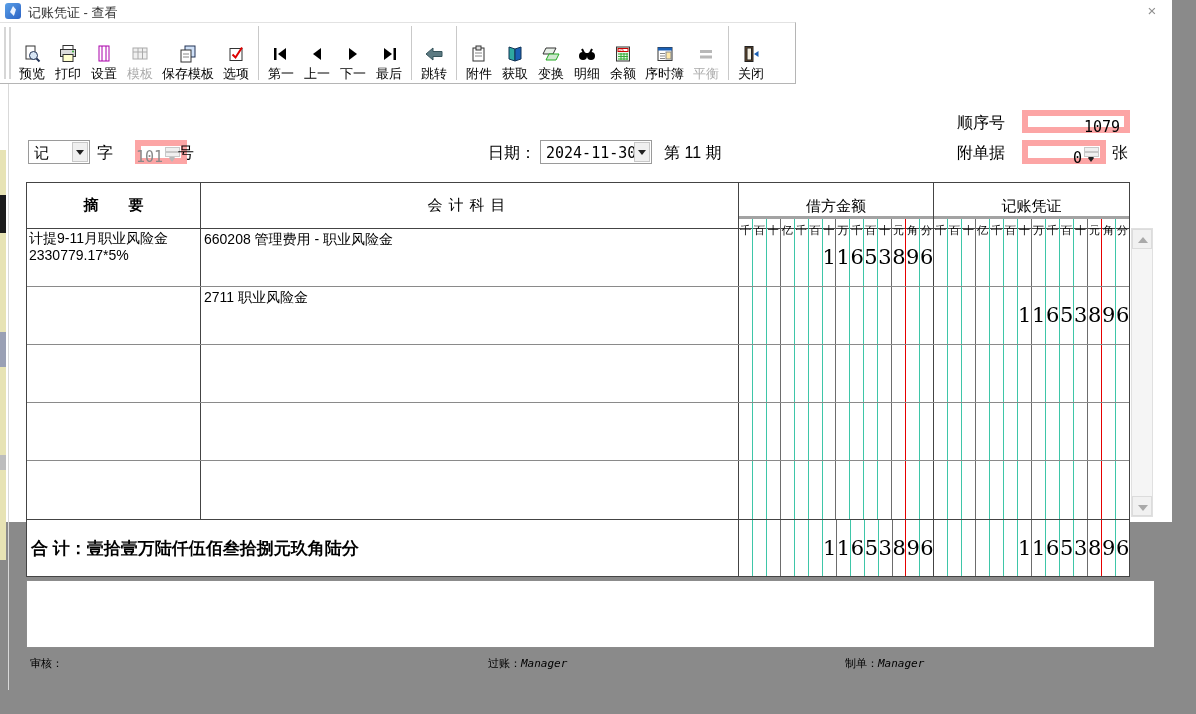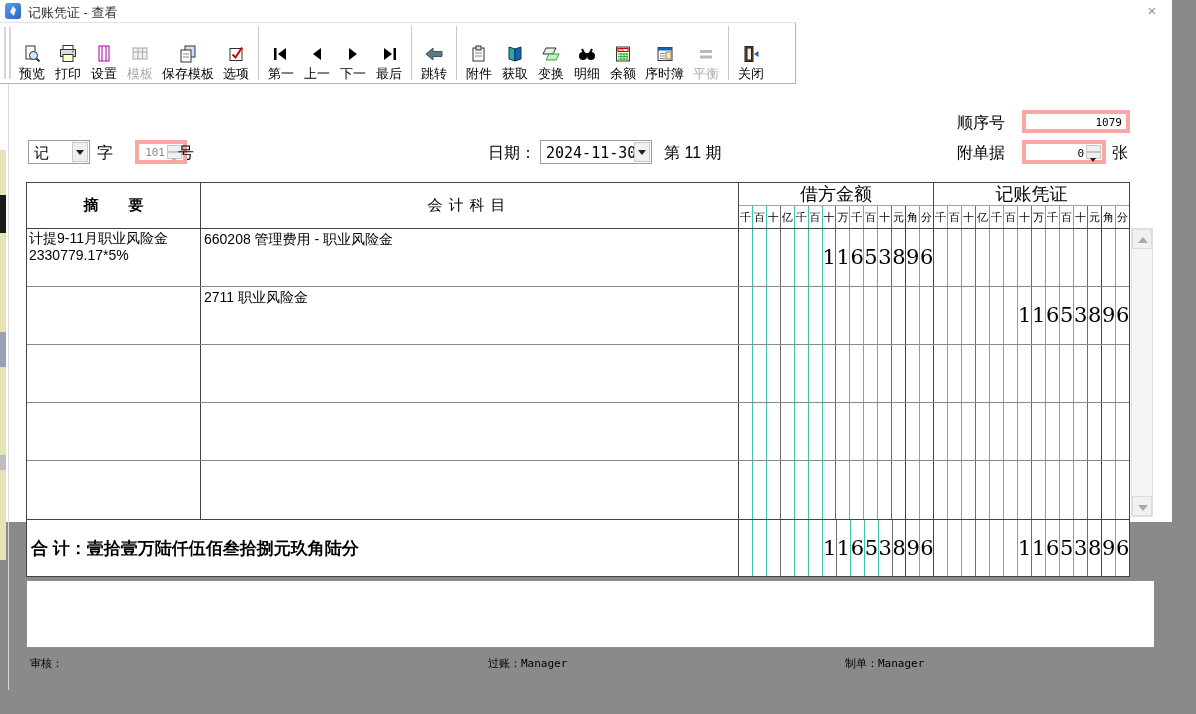--- a/index.html
+++ b/index.html
@@ -39,21 +39,21 @@
   .tsep { width:1px; background:#c9c9c9; margin:3px 4px; }
   .tbtn { display:flex; flex-direction:column; align-items:center; justify-content:flex-end;
     padding:3px 4px 2px 4px; min-width:36px; cursor:default; }
   .tbtn .ticon { height:24px; display:flex; align-items:center; justify-content:center; }
   .tbtn .tlabel { font-size:13px; line-height:15px; color:#000; white-space:nowrap; }
   .tbtn.disabled .tlabel { color:#aaaaaa; }
   
   .v-title { position:absolute; left:450px; top:90px; width:300px; text-align:center;
     font-family:"DejaVu Serif", serif; font-weight:bold; font-size:33px; letter-spacing:13px; }
   .label16 { position:absolute; font-size:16px; white-space:pre; }
-  .box { position:absolute; border:4px solid #fca5a5; background:#fff; font-size:11px;
+  .box { position:absolute; border:6px solid #fca5a5; background:#fff; font-size:15px;
     font-family:"DejaVu Sans Mono", monospace; }
   .box .val { position:absolute; right:4px; top:2px; }
   .box .val.gray { color:#8a8a8a; }
   .combo { position:absolute; border:1px solid #9a9a9a; background:#fff; }
   .combo .cval { position:absolute; left:5px; top:3px; font-size:15px;
     font-family:"DejaVu Sans Mono", monospace; white-space:nowrap; }
   .combo .drop { position:absolute; right:1px; top:1px; bottom:1px; width:16px;
     background:#f0f0f0; border:1px solid #c8c8c8; display:flex; align-items:center; justify-content:center; }
   .combo .drop:after { content:""; width:0; height:0; border:4px solid transparent; border-top:5px solid #222; margin-top:4px; }
   .spinner { position:absolute; width:15px; display:flex; flex-direction:column; }
@@ -64,21 +64,21 @@
   .spinner.disabled .spinbtn.dn:after { border-top-color:#b8b8b8; }
   
   .vtable { position:absolute; left:26px; top:182px; width:1104px; border:1px solid #444; background:#fff; }
   .thead { display:flex; height:46px; border-bottom:1px solid #444; }
   .h-sum { width:174px; border-right:1px solid #444; display:flex; align-items:center; justify-content:center;
     font-size:15px; white-space:pre;font-weight:bold; }
   .h-acc { width:538px; border-right:1px solid #444; display:flex; align-items:center; justify-content:center;
     font-size:15px; letter-spacing:6px; }
   .h-amt { width:195px; display:flex; flex-direction:column; }
   .h-amt.debit { border-right:1px solid #444; }
-  .h-amt-title { height:23px; border-bottom:1px solid #a3a3a3; display:flex; align-items:center; justify-content:center; font-size:18px; }
+  .h-amt-title { height:23px; border-bottom:3px solid #a3a3a3; display:flex; align-items:center; justify-content:center; font-size:15px;margin-top:14px; }
   .h-digits { height:22px; display:flex; }
   .h-digits .dcol { font-size:11px; line-height:22px; text-align:center; overflow:hidden; }
   .dcol { flex:1 1 0; border-right:1px solid #3ec6a8; min-width:0; }
   .dcol.g { border-right-color:#6d6d6d; }
   .dcol.r { border-right-color:#e60000; }
   .dcol.last { border-right:none; }
   .trow { display:flex; height:58px; border-bottom:1px solid #8a8a8a; }
   .trow:last-child { border-bottom:none; }
   .c-sum { width:174px; border-right:1px solid #444; font-size:14px; padding:1px 2px; line-height:17px; overflow:hidden; }
   .c-acc { width:538px; border-right:1px solid #444; font-size:14px; padding:1px 3px; line-height:18px; }
@@ -91,21 +91,21 @@
   
   .scrollbar { position:absolute; left:1131px; top:228px; width:22px; height:289px; background:#f5f5f5; border:1px solid #e0e0e0; }
   .sbtn { position:absolute; left:0; width:20px; height:20px; background:#f1f1f1; border:1px solid #dcdcdc; }
   .sbtn.up { top:0; } .sbtn.down { bottom:0; }
   .sbtn.up:after { content:""; position:absolute; left:5px; top:7px; border:5px solid transparent; border-bottom:6px solid #a9a9a9; border-top:none; }
   .sbtn.down:after { content:""; position:absolute; left:5px; top:8px; border:5px solid transparent; border-top:6px solid #a9a9a9; border-bottom:none; }
   
   .empty-box { position:absolute; left:26px; top:580px; width:1129px; height:68px;
     border:1px solid #8c8c8c; background:#fff; }
   .sig { position:absolute; top:656px; font-size:11px; }
-  .sig .mono { font-family:"DejaVu Sans Mono", monospace; }
+  .sig .mono { font-family:"DejaVu Sans Mono", monospace;font-style:italic; }
   .left-sliver { position:absolute; left:0; top:150px; width:6px; height:410px; background:#e7e3b4; }
   .left-sliver .seg1 { position:absolute; left:0; top:45px; width:6px; height:38px; background:#1b1b1b; }
   .left-sliver .seg2 { position:absolute; left:0; top:182px; width:6px; height:35px; background:#9aa0b4; }
   .left-sliver .seg3 { position:absolute; left:0; top:305px; width:6px; height:15px; background:#bdbdbd; }
   .inner-edge { position:absolute; left:8px; top:84px; width:1px; height:606px; background:#d9d9d9; }
 </style>
 </head>
 <body>
 
 <div class="window">

